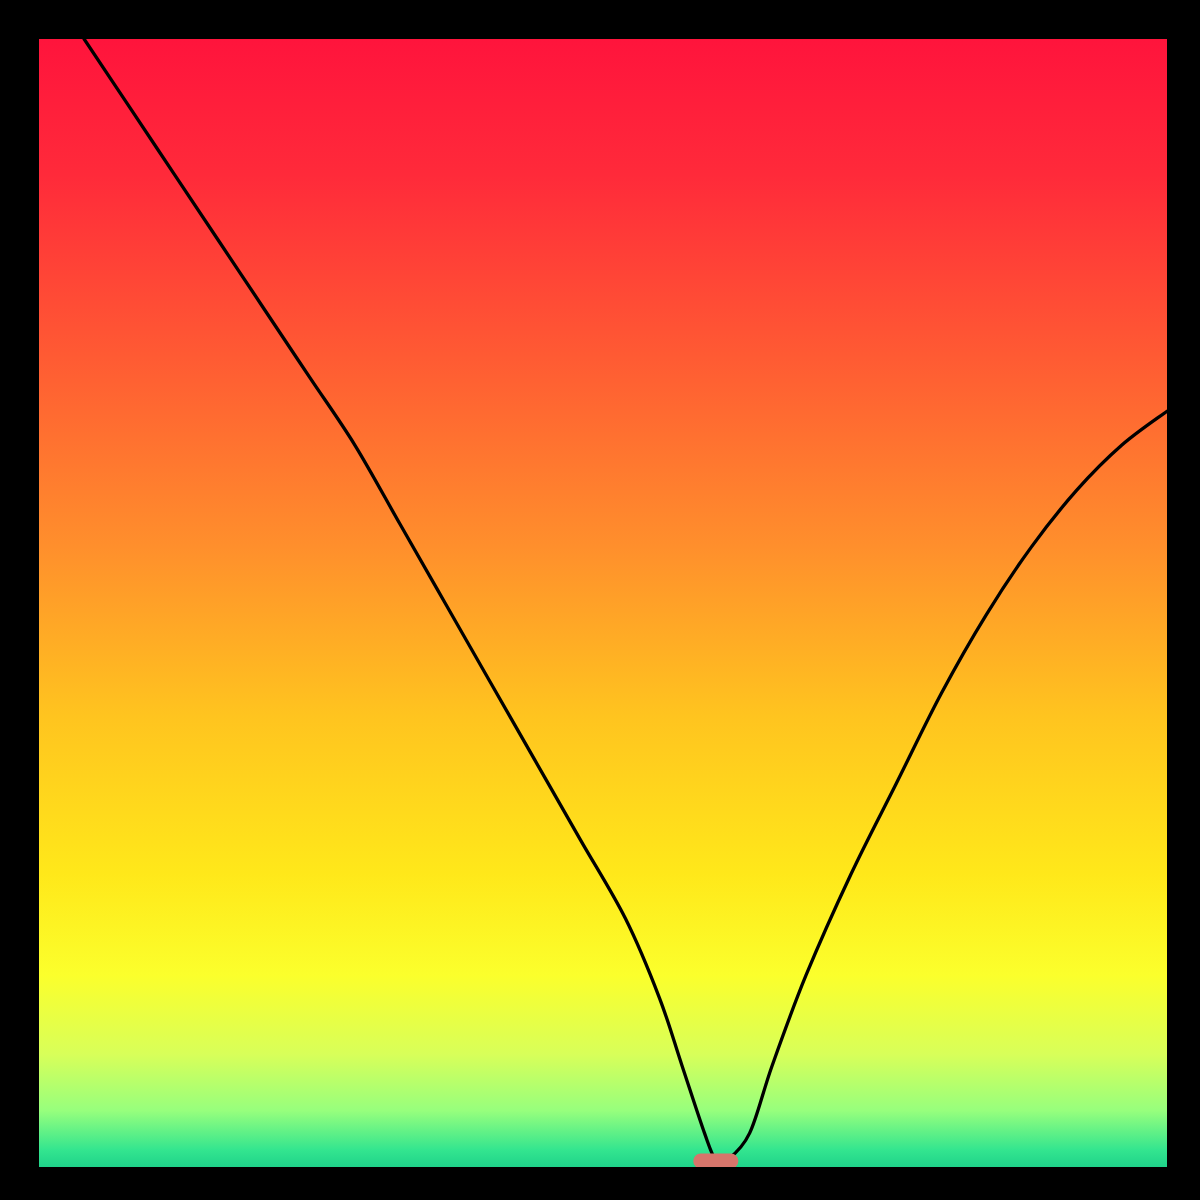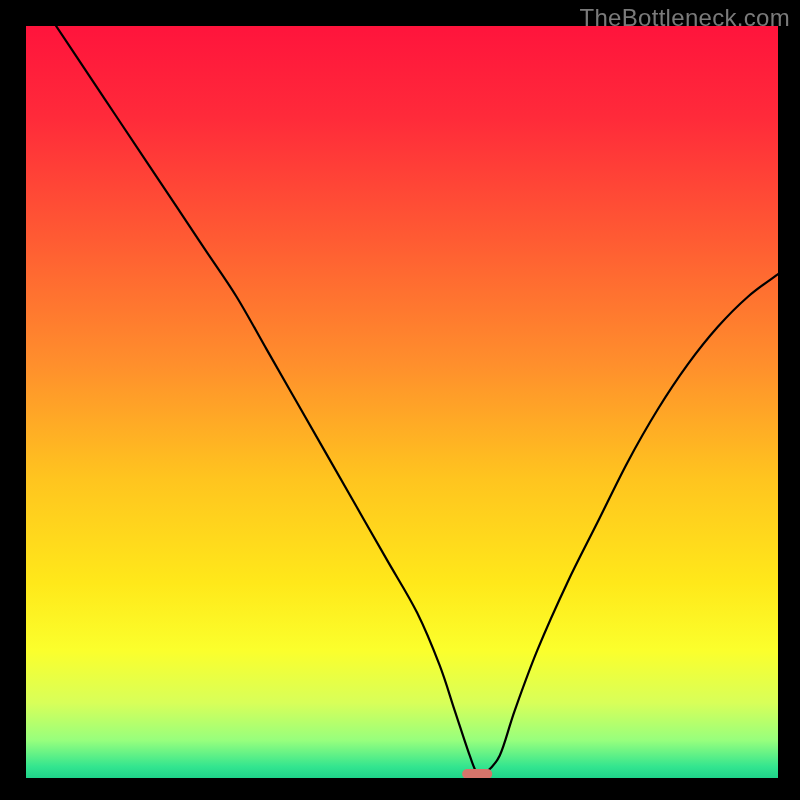--- a/index.html
+++ b/index.html
@@ -48,21 +48,20 @@
     stroke: #000;
     stroke-width: 2.2;
     stroke-linecap: round;
     stroke-linejoin: round;
   }
 </style>
 </head>
 <body>
 
 <div class="frame">
-  <div class="watermark">TheBottleneck.com</div>
 
   <div class="plot-wrap">
     <svg id="svg" viewBox="0 0 752 752" preserveAspectRatio="none">
       <defs>
         <linearGradient id="bg-grad" x1="0" y1="0" x2="0" y2="1">
             <stop offset="0%" stop-color="#ff143c"></stop>
             <stop offset="12%" stop-color="#ff2a3a"></stop>
             <stop offset="28.000000000000004%" stop-color="#ff5a33"></stop>
             <stop offset="45%" stop-color="#ff8f2c"></stop>
             <stop offset="60%" stop-color="#ffc41f"></stop>

